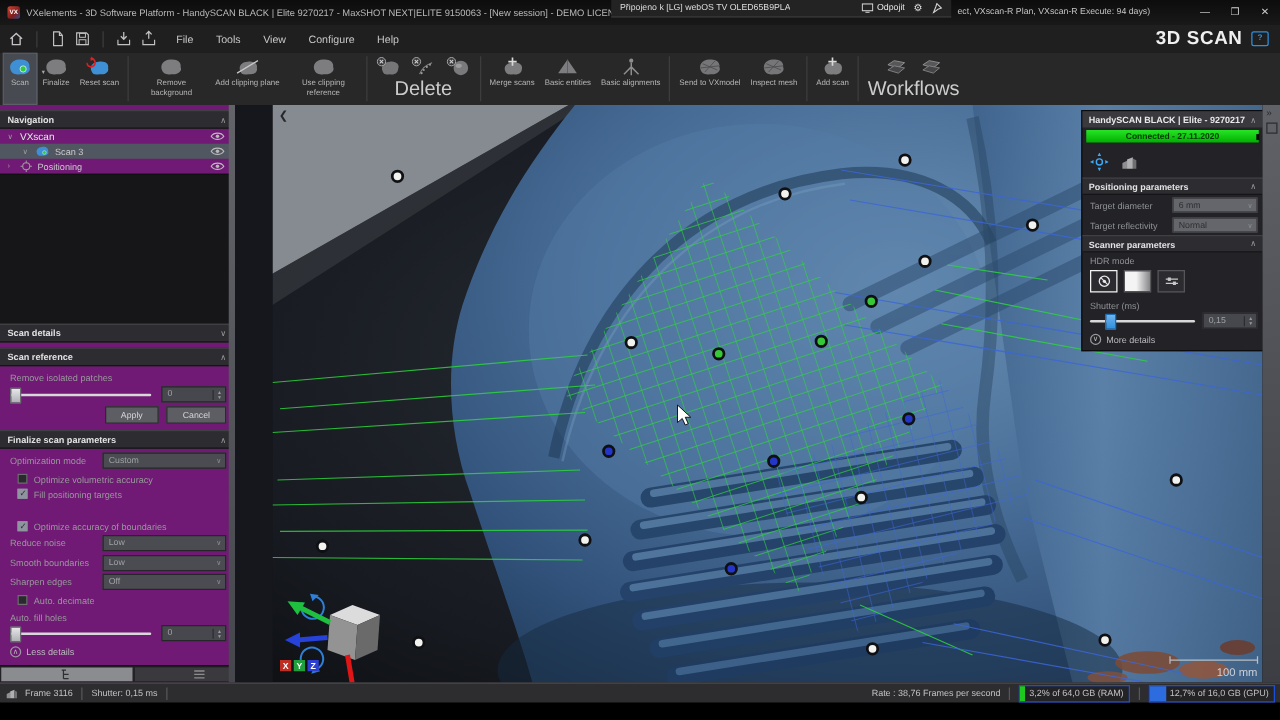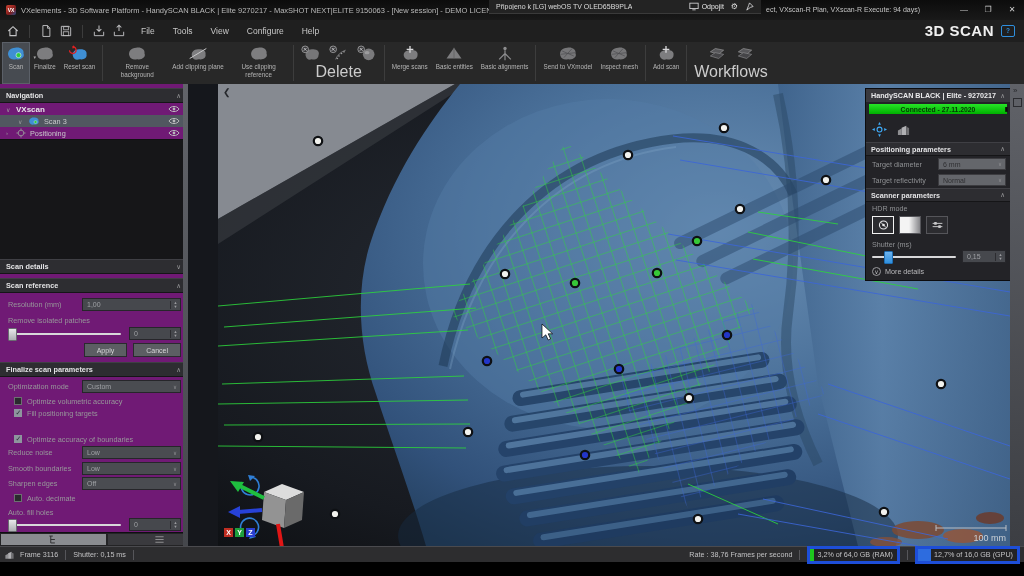--- a/index.html
+++ b/index.html
@@ -45,21 +45,21 @@
 
   
   .left-panel{position:absolute;left:0;top:0;width:188px;height:462px;background:#701a75;font-size:7.3px;color:#97979a;overflow:hidden;}
   .lp-scroll{position:absolute;right:0;top:0;width:5px;height:462px;background:linear-gradient(#62646a,#45474c);z-index:3;}
   .sec-header{height:13px;background:#2d2d31;border-top:1px solid #3f3f44;border-bottom:1px solid #151517;color:#e3e3e5;font-weight:bold;display:flex;align-items:center;justify-content:space-between;padding:0 7px 0 6px;font-size:7.3px;}
   .chev{color:#9a9a9c;font-size:6.5px;font-weight:normal;}
   .tree-row{height:12px;display:flex;align-items:center;gap:4px;padding-left:6px;position:relative;}
   .tree-row .eye{margin-left:auto;margin-right:8px;display:flex;}
   .tree-row.sel{background:#515760;color:#e8e8ea;}
   .tree-label{color:#c9c9cc;}
-  .tree-label.bold{font-weight:bold;font-size:8px;color:#e6e6e8;}
+  .tree-label.bold{font-weight:normal;font-size:8px;color:#e6e6e8;}
   .expander{color:#9a9a9c;font-size:6px;width:6px;}
   .ind1{padding-left:18px;}
   .ind2{}
   .tree-gap{height:119px;background:#161618;border-top:1px solid #101012;}
   .row{display:flex;align-items:center;padding:0 7px 0 8px;}
   .row .lab{flex:1;}
   .spin{width:99px;height:13px;background:#46484d;border:1px solid #26262a;display:flex;align-items:center;box-sizing:border-box;}
   .spin .val{flex:1;padding-left:4px;color:#9fa1a5;font-size:7px;}
   .spin .arrows{width:9px;display:flex;flex-direction:column;align-items:center;line-height:4px;font-size:4px;color:#9a9a9e;border-left:1px solid #2c2c30;}
   .ddl{width:99px;height:13px;background:#4a4c51;border:1px solid #26262a;display:flex;align-items:center;box-sizing:border-box;}
@@ -105,21 +105,21 @@
   .dp-more{display:flex;align-items:center;gap:4px;padding:2px 0 4px 6px;color:#b9b9bc;}
 
   
   .right-strip{position:absolute;left:1010px;top:0;width:14px;height:462px;background:linear-gradient(#606268,#3c3e43);z-index:6;}
   .rs-chev{position:absolute;left:3px;top:2px;font-size:8px;color:#26272b;}
   .rs-box{position:absolute;left:3px;top:14px;width:7px;height:7px;border:1px solid #2b2c30;}
 
   
   .statusbar{position:absolute;top:546px;left:0;right:0;height:16px;background:#2d2d2f;border-top:1px solid #4a4a4e;display:flex;align-items:center;font-size:7.2px;color:#c2c2c4;padding:0 4px;box-sizing:border-box;}
   .sb-sep{width:1px;height:10px;background:#56565a;margin:0 7px;}
-  .gauge{display:flex;align-items:center;gap:3px;background:#232325;border:3px solid #1d4ed8;height:12px;padding:0 4px 0 0;}
+  .gauge{display:flex;align-items:center;gap:3px;background:#232325;border:1px solid #1d4ed8;height:12px;padding:0 4px 0 0;}
   .gauge .bar{width:4px;height:12px;}
   .bar.green{background:#1ec81e;}
   .bar.blue{background:#2d6cdf;width:13px;}
 </style>
 </head>
 <body>
 
 <svg width="0" height="0" style="position:absolute">
   <defs>
     <symbol id="i-eye" viewBox="0 0 12 10">
@@ -449,30 +449,20 @@
       <div class="tree-gap"></div>
 
       <div class="sec-header">
         <span>Scan details</span>
         <span class="chev">∨</span>
       </div>
       <div style="height:4px"></div>
       <div class="sec-header">
         <span>Scan reference</span>
         <span class="chev">∧</span>
-      </div>
-      <div class="row" style="margin-top:5px">
-        <span class="lab">Resolution (mm)</span>
-        <div class="spin">
-          <span class="val">1,00</span>
-          <span class="arrows">
-              <span>▲</span>
-              <span>▼</span>
-            </span>
-        </div>
       </div>
       <div class="row" style="margin-top:5px">
         <span class="lab">Remove isolated patches</span>
       </div>
       <div class="row" style="margin-top:2px">
         <div class="slider">
             <div class="track"></div>
             <div class="handle"></div>
           </div>
         <div class="spin" style="width:52px">

